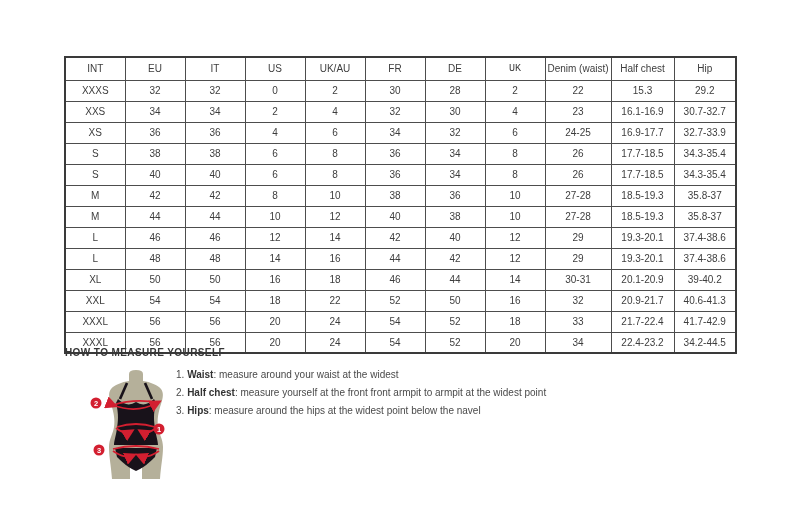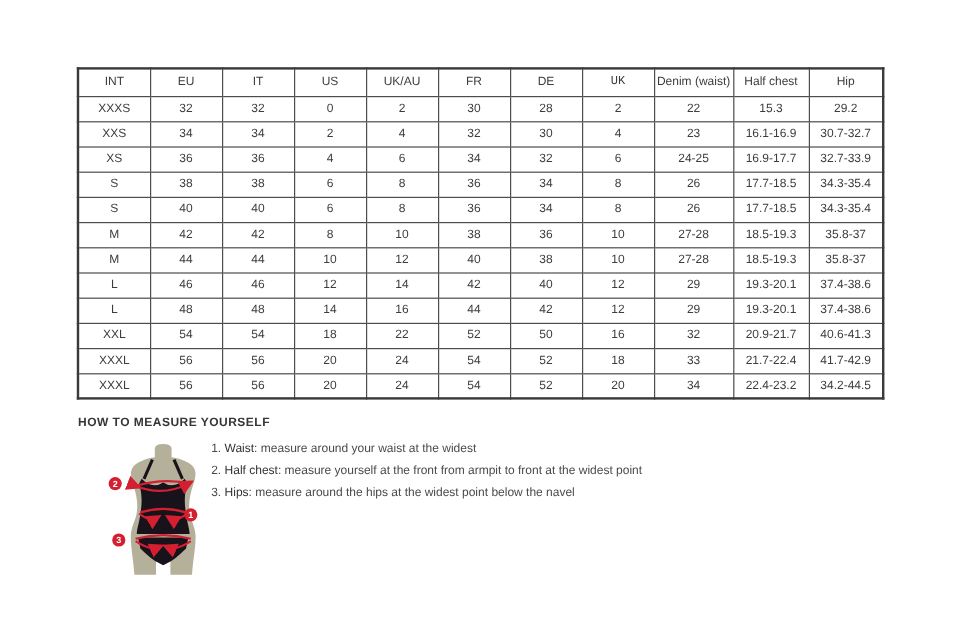--- a/index.html
+++ b/index.html
@@ -65,21 +65,21 @@
     top: 366px;
     width: 440px;
   }
   .instr-line {
     font-size: 10px;
     line-height: 18px;
     color: #4a4a4a;
     white-space: nowrap;
   }
   .instr-line .instr-label {
-    font-weight: 400;
+    font-weight: 700;
     color: #333333;
   }
 </style>
 </head>
 <body>
 
 <div class="page">
 
   <table class="size-table">
     <thead>
@@ -209,20 +209,33 @@
           <td>14</td>
           <td>16</td>
           <td>44</td>
           <td>42</td>
           <td>12</td>
           <td>29</td>
           <td>19.3-20.1</td>
           <td>37.4-38.6</td>
         </tr>
         <tr>
+          <td>XL</td>
+          <td>50</td>
+          <td>50</td>
+          <td>16</td>
+          <td>18</td>
+          <td>46</td>
+          <td>44</td>
+          <td>14</td>
+          <td>30-31</td>
+          <td>20.1-20.9</td>
+          <td>39-40.2</td>
+        </tr>
+        <tr>
           <td>XXL</td>
           <td>54</td>
           <td>54</td>
           <td>18</td>
           <td>22</td>
           <td>52</td>
           <td>50</td>
           <td>16</td>
           <td>32</td>
           <td>20.9-21.7</td>
@@ -314,17 +327,17 @@
         <g>
           <circle cx="17" cy="81" r="5.5" fill="#d31f30"></circle>
           <text x="17" y="83.7">3</text>
         </g>
       </g>
     </svg>
   </div>
 
   <div class="instructions" id="instructions-list">
       <div class="instr-line"><span>1. </span><span class="instr-label">Waist</span><span>: measure around your waist at the widest</span></div>
-      <div class="instr-line"><span>2. </span><span class="instr-label">Half chest</span><span>: measure yourself at the front from armpit to front at the widest point</span></div>
+      <div class="instr-line"><span>2. </span><span class="instr-label">Half chest</span><span>: measure yourself at the front front armpit to armpit at the widest point</span></div>
       <div class="instr-line"><span>3. </span><span class="instr-label">Hips</span><span>: measure around the hips at the widest point below the navel</span></div>
     </div>
 
 </div>
 
 </body></html>

